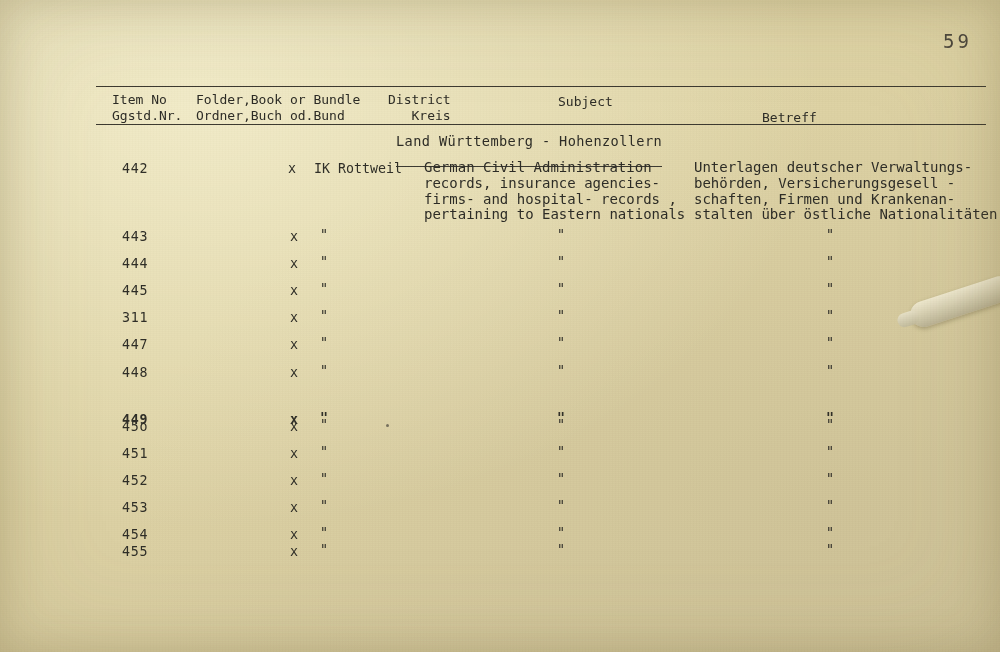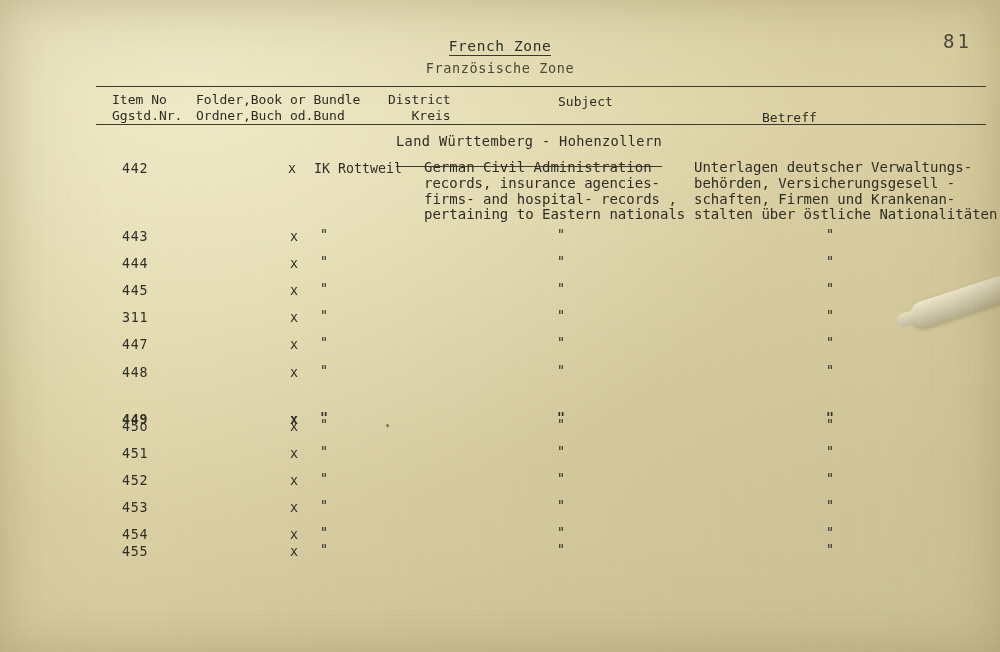--- a/index.html
+++ b/index.html
@@ -169,26 +169,22 @@
     width: 22px; height: 14px;
     border-radius: 10px;
     background: linear-gradient(180deg, #e7e1c6, #c2bb9c);
   }
 </style>
 </head>
 <body>
 
 <div id="page">
 
-  <div class="page-number">81</div>
-
-  <div class="zone-title">
-    <span class="en">French Zone</span>
-    <span class="de">Französische Zone</span>
-  </div>
+  <div class="page-number">59</div>
+
 
   <div class="rule" id="rule-top"></div>
   <div class="rule" id="rule-bottom"></div>
 
   <div class="hdr" id="hdr-item">Item No
 Ggstd.Nr.</div>
   <div class="hdr" id="hdr-folder">Folder,Book or Bundle
 Ordner,Buch od.Bund</div>
   <div class="hdr" id="hdr-district">District
    Kreis</div>

